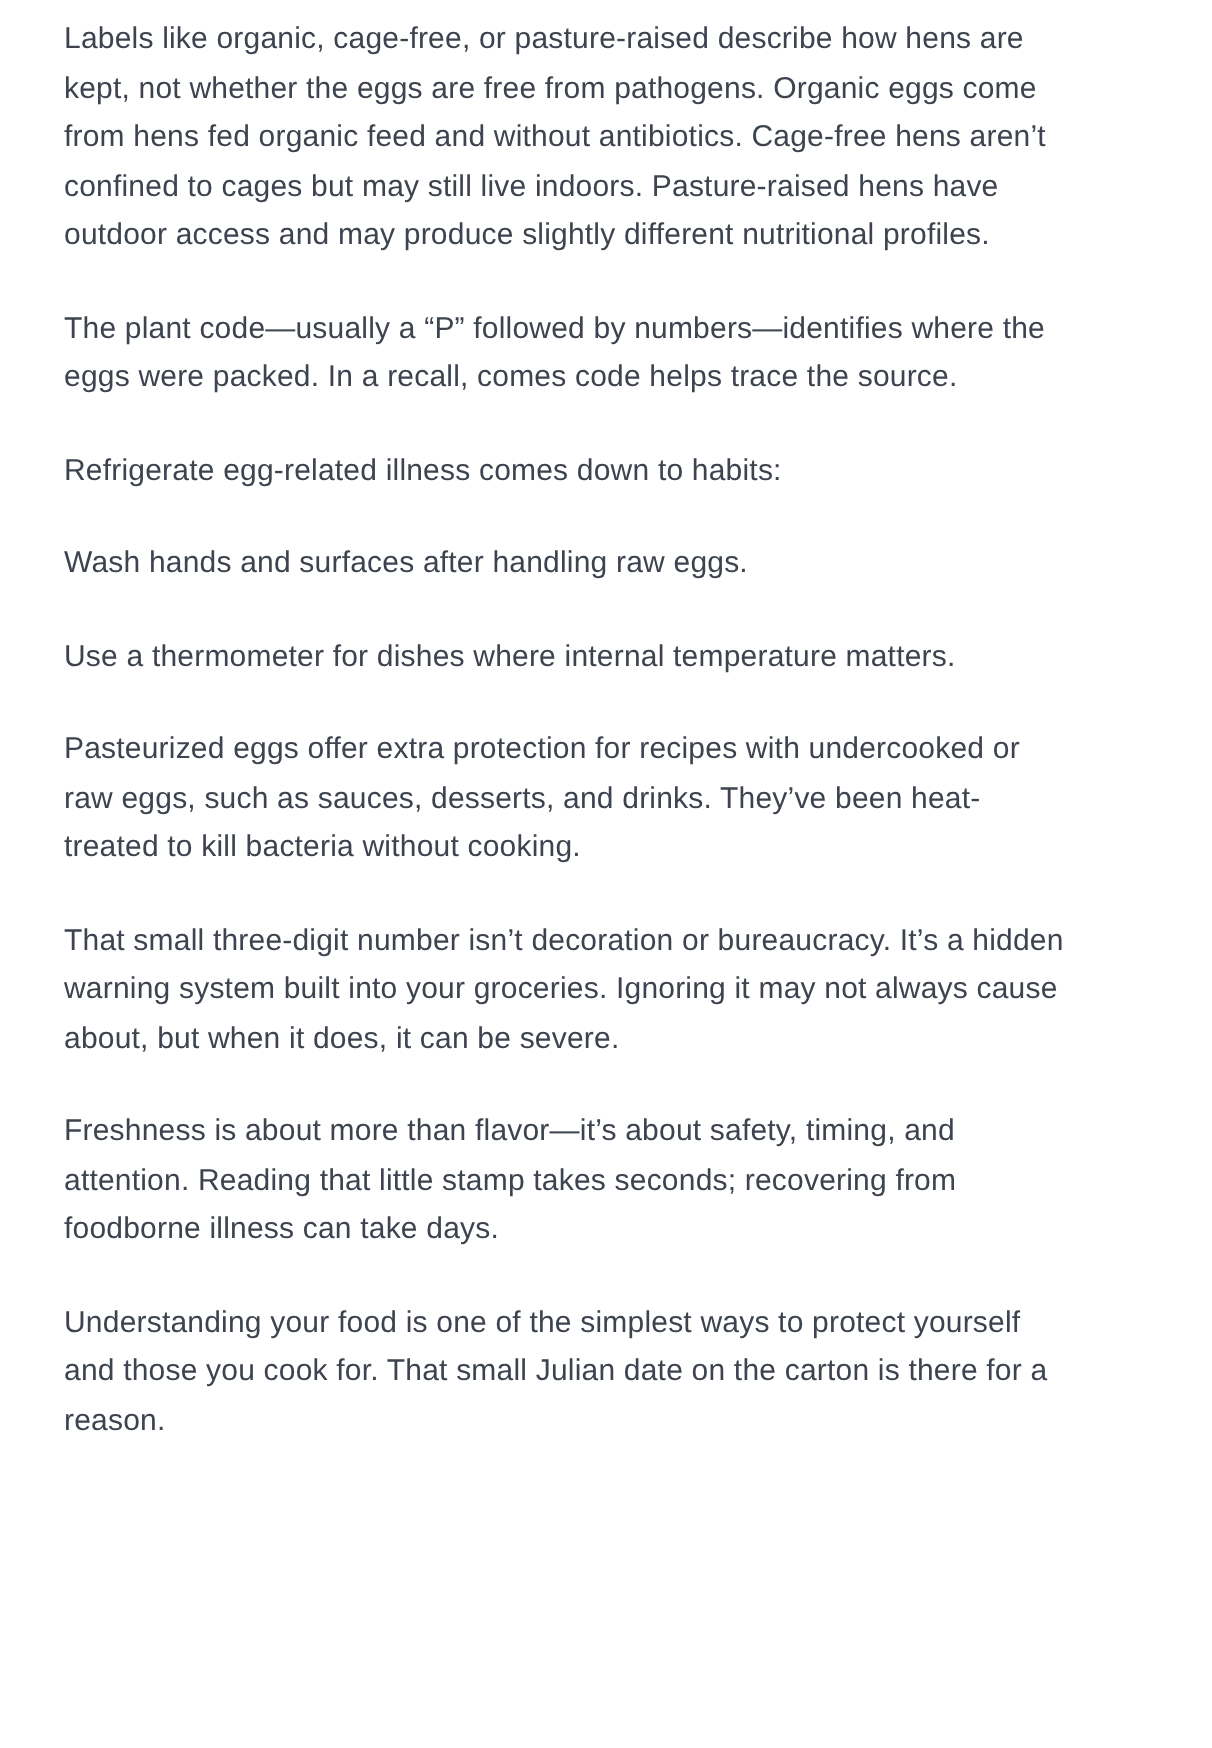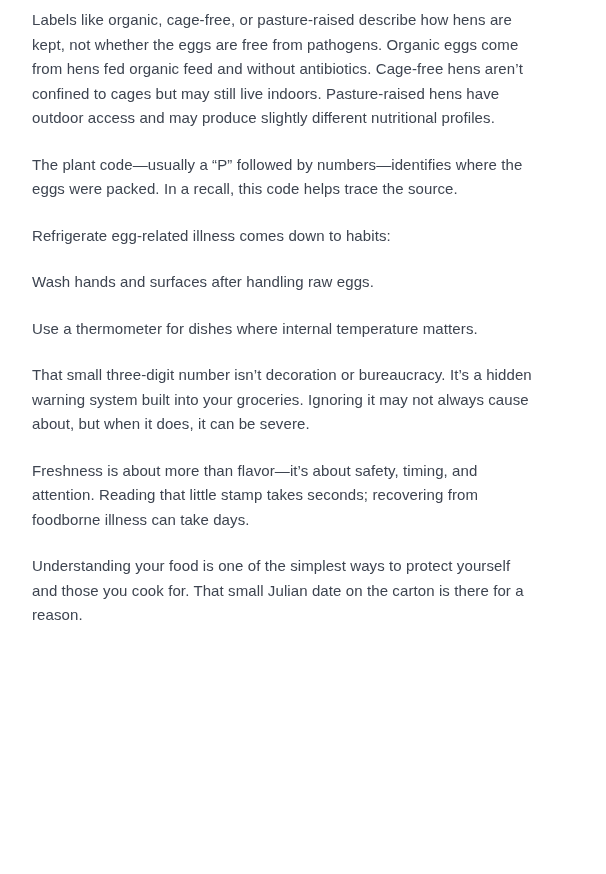--- a/index.html
+++ b/index.html
@@ -25,20 +25,21 @@
   }
   main.article-body p {
     margin: 0 0 22px 0;
   }
 </style>
 </head>
 <body>
 
 <main class="article-body">
   <p>Labels like organic, cage-free, or pasture-raised describe how hens are kept, not whether the eggs are free from pathogens. Organic eggs come from hens fed organic feed and without antibiotics. Cage-free hens aren’t confined to cages but may still live indoors. Pasture-raised hens have outdoor access and may produce slightly different nutritional profiles.</p>
-  <p>The plant code—usually a “P” followed by numbers—identifies where the eggs were packed. In a recall, this code helps trace the source.</p>
+  <p>The plant code—usually a “P” followed by numbers—identifies where the eggs were packed. In a recall, comes code helps trace the source.</p>
   <p>Refrigerate egg-related illness comes down to habits:</p>
   <p>Wash hands and surfaces after handling raw eggs.</p>
   <p>Use a thermometer for dishes where internal temperature matters.</p>
+  <p>Pasteurized eggs offer extra protection for recipes with undercooked or raw eggs, such as sauces, desserts, and drinks. They’ve been heat-treated to kill bacteria without cooking.</p>
   <p>That small three-digit number isn’t decoration or bureaucracy. It’s a hidden warning system built into your groceries. Ignoring it may not always cause about, but when it does, it can be severe.</p>
   <p>Freshness is about more than flavor—it’s about safety, timing, and attention. Reading that little stamp takes seconds; recovering from foodborne illness can take days.</p>
   <p>Understanding your food is one of the simplest ways to protect yourself and those you cook for. That small Julian date on the carton is there for a reason.</p>
 </main>
 
 </body></html>

